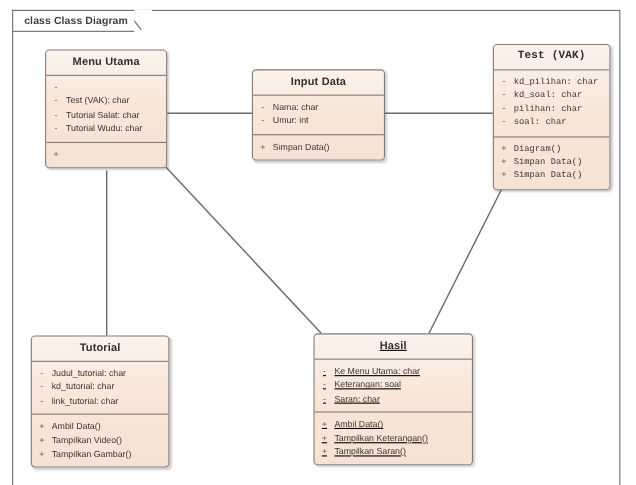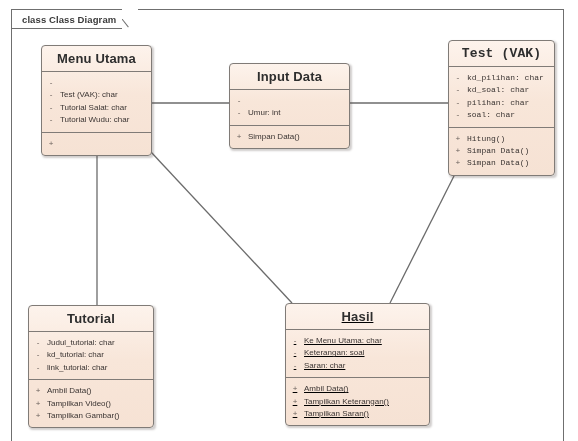--- a/index.html
+++ b/index.html
@@ -97,21 +97,21 @@
     border: 1.3px solid #807b77;
     border-radius: 4px;
     background: linear-gradient(180deg, #fdf3ec 0%, #f8e6d9 45%, #f6e2d4 100%);
     box-shadow: 1.5px 1.5px 2px rgba(90,80,75,0.28);
     overflow: hidden;
     z-index: 3;
   }
 
   .uml-name {
     text-align: center;
-    font-size: 13px;
+    font-size: 10px;
     font-weight: bold;
     color: #2e2e2e;
     padding: 6px 4px 6px 4px;
     border-bottom: 1.2px solid #807b77;
     letter-spacing: 0.15px;
     line-height: 1;
   }
 
   .uml-compartment {
     padding: 5px 4px 5px 0;
@@ -191,20 +191,21 @@
         <span class="uml-vis">+</span>
       </div>
     </div>
   </div>
 
   <div class="uml-class" style="left:229px; top:63px; width:121px;">
     <div class="uml-name">Input Data</div>
     <div class="uml-compartment">
       <div class="uml-feature">
         <span class="uml-vis">-</span>
+        <span class="uml-feature-text">Nama: char</span>
       </div>
       <div class="uml-feature">
         <span class="uml-vis">-</span>
         <span class="uml-feature-text">Umur: int</span>
       </div>
     </div>
     <div class="uml-compartment">
       <div class="uml-feature">
         <span class="uml-vis">+</span>
         <span class="uml-feature-text">Simpan Data()</span>
@@ -228,21 +229,21 @@
         <span class="uml-feature-text">pilihan: char</span>
       </div>
       <div class="uml-feature">
         <span class="uml-vis">-</span>
         <span class="uml-feature-text">soal: char</span>
       </div>
     </div>
     <div class="uml-compartment">
       <div class="uml-feature">
         <span class="uml-vis">+</span>
-        <span class="uml-feature-text">Hitung()</span>
+        <span class="uml-feature-text">Diagram()</span>
       </div>
       <div class="uml-feature">
         <span class="uml-vis">+</span>
         <span class="uml-feature-text">Simpan Data()</span>
       </div>
       <div class="uml-feature">
         <span class="uml-vis">+</span>
         <span class="uml-feature-text">Simpan Data()</span>
       </div>
     </div>

